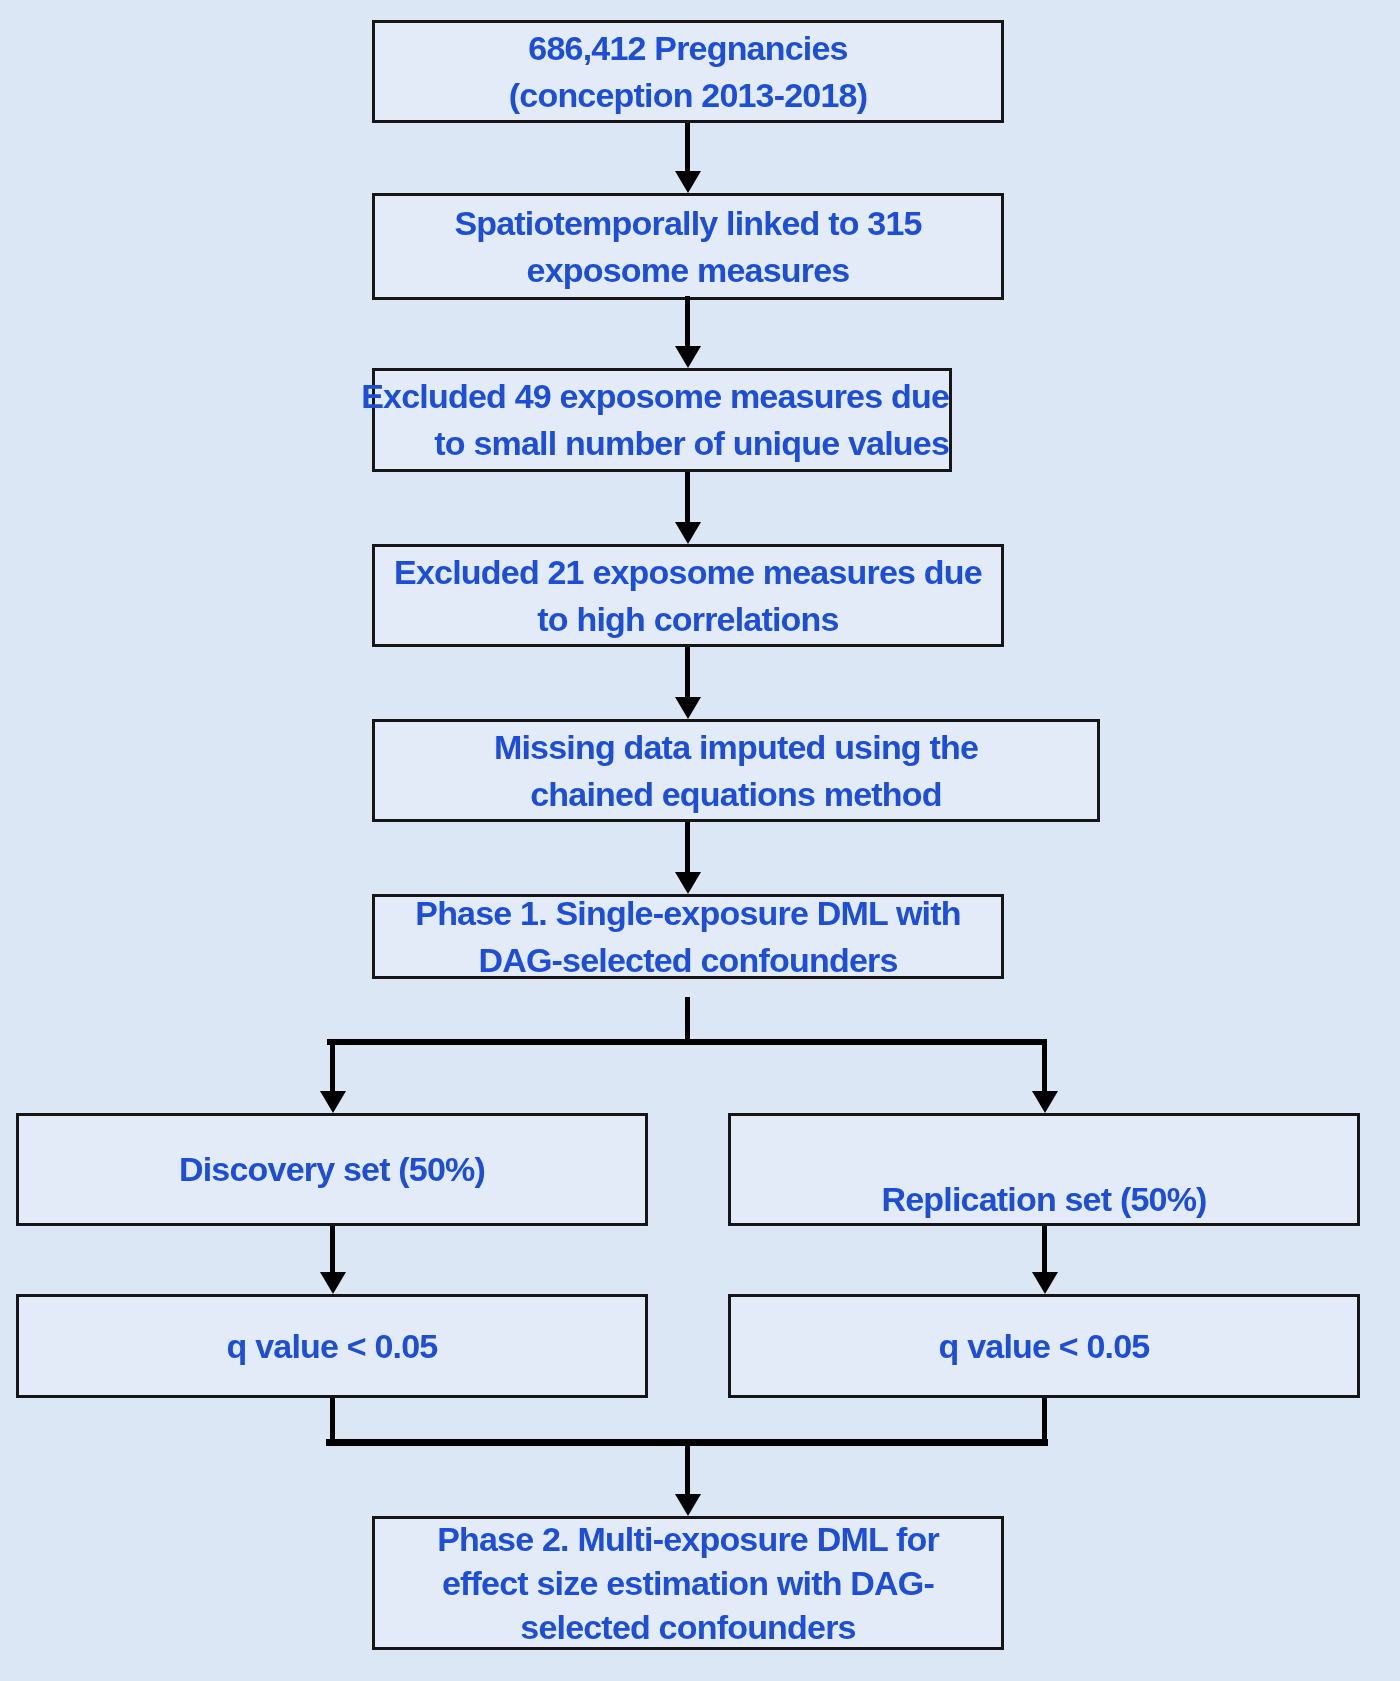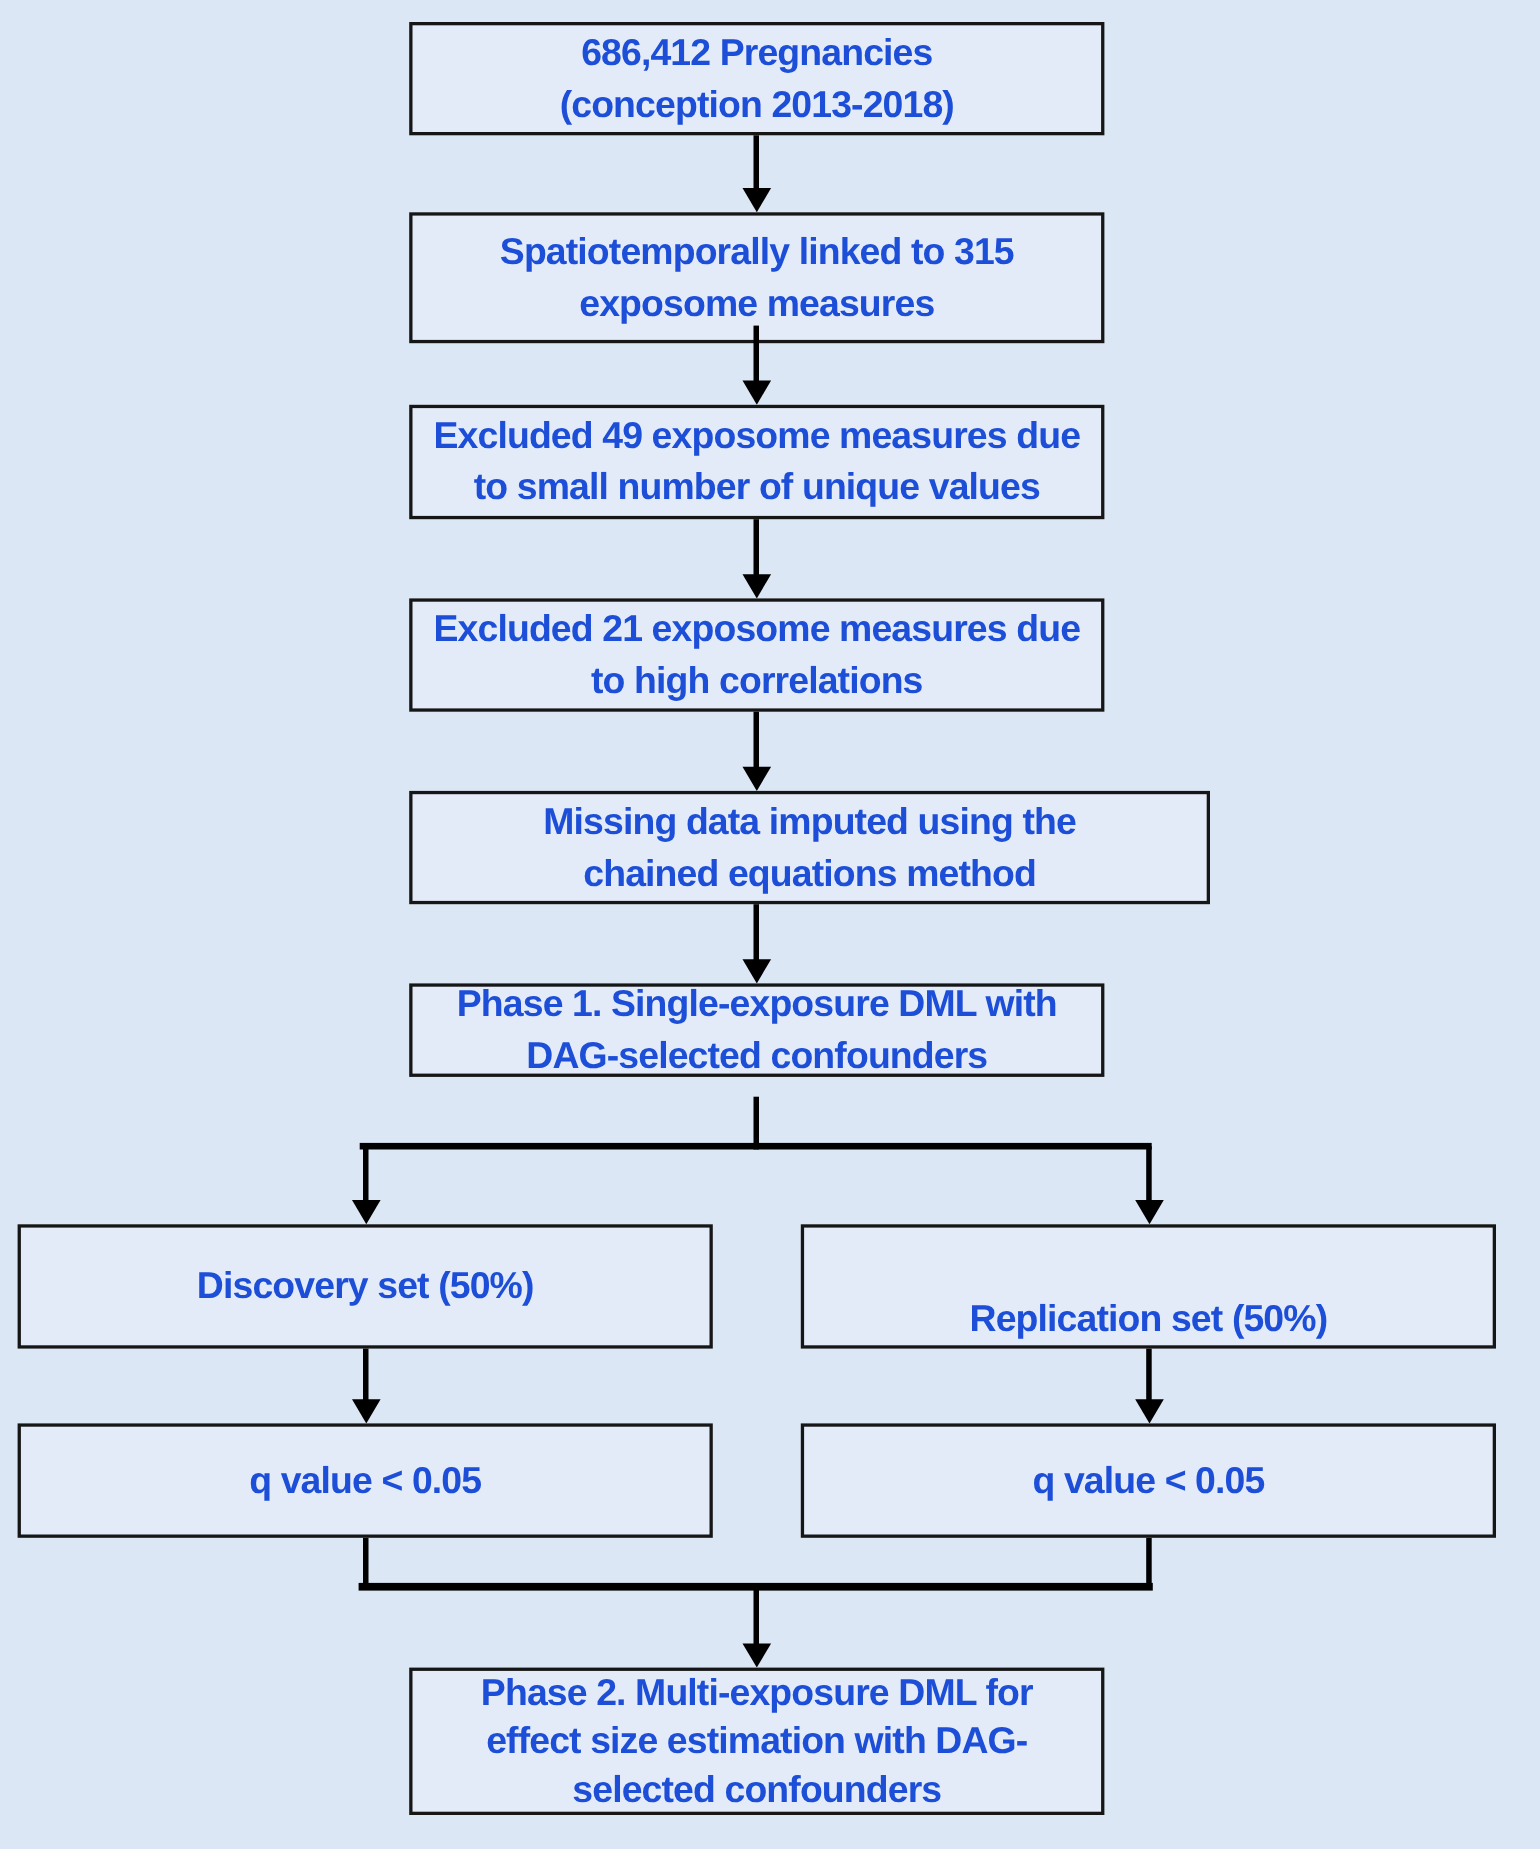--- a/index.html
+++ b/index.html
@@ -61,29 +61,29 @@
 <div id="canvas" style="background:#dbe7f4;">
 
   <div class="node" style="left:372px; top:20px; width:632px; height:103px; background:#e2ebf7;">
     <span class="line">686,412 Pregnancies</span>
     <span class="line">(conception 2013-2018)</span>
   </div>
 
   <div class="stem" style="left:685px; top:123px; height:50px;"></div>
   <div class="head" style="left:675px; top:171px;"></div>
 
-  <div class="node" style="left:372px; top:193px; width:632px; height:119px; background:#e2ebf7;">
+  <div class="node" style="left:372px; top:193px; width:632px; height:107px; background:#e2ebf7;">
     <span class="line">Spatiotemporally linked to 315</span>
     <span class="line">exposome measures</span>
   </div>
 
   <div class="stem" style="left:685px; top:296px; height:52px;"></div>
   <div class="head" style="left:675px; top:346px;"></div>
 
-  <div class="node" style="left:372px; top:368px; width:632px; height:104px; background:#e2ebf7;">
+  <div class="node" style="left:372px; top:368px; width:580px; height:104px; background:#e2ebf7;align-items:flex-end;">
     <span class="line">Excluded 49 exposome measures due</span>
     <span class="line">to small number of unique values</span>
   </div>
 
   <div class="stem" style="left:685px; top:472px; height:52px;"></div>
   <div class="head" style="left:675px; top:522px;"></div>
 
   <div class="node" style="left:372px; top:544px; width:632px; height:103px; background:#e2ebf7;">
     <span class="line">Excluded 21 exposome measures due</span>
     <span class="line">to high correlations</span>

